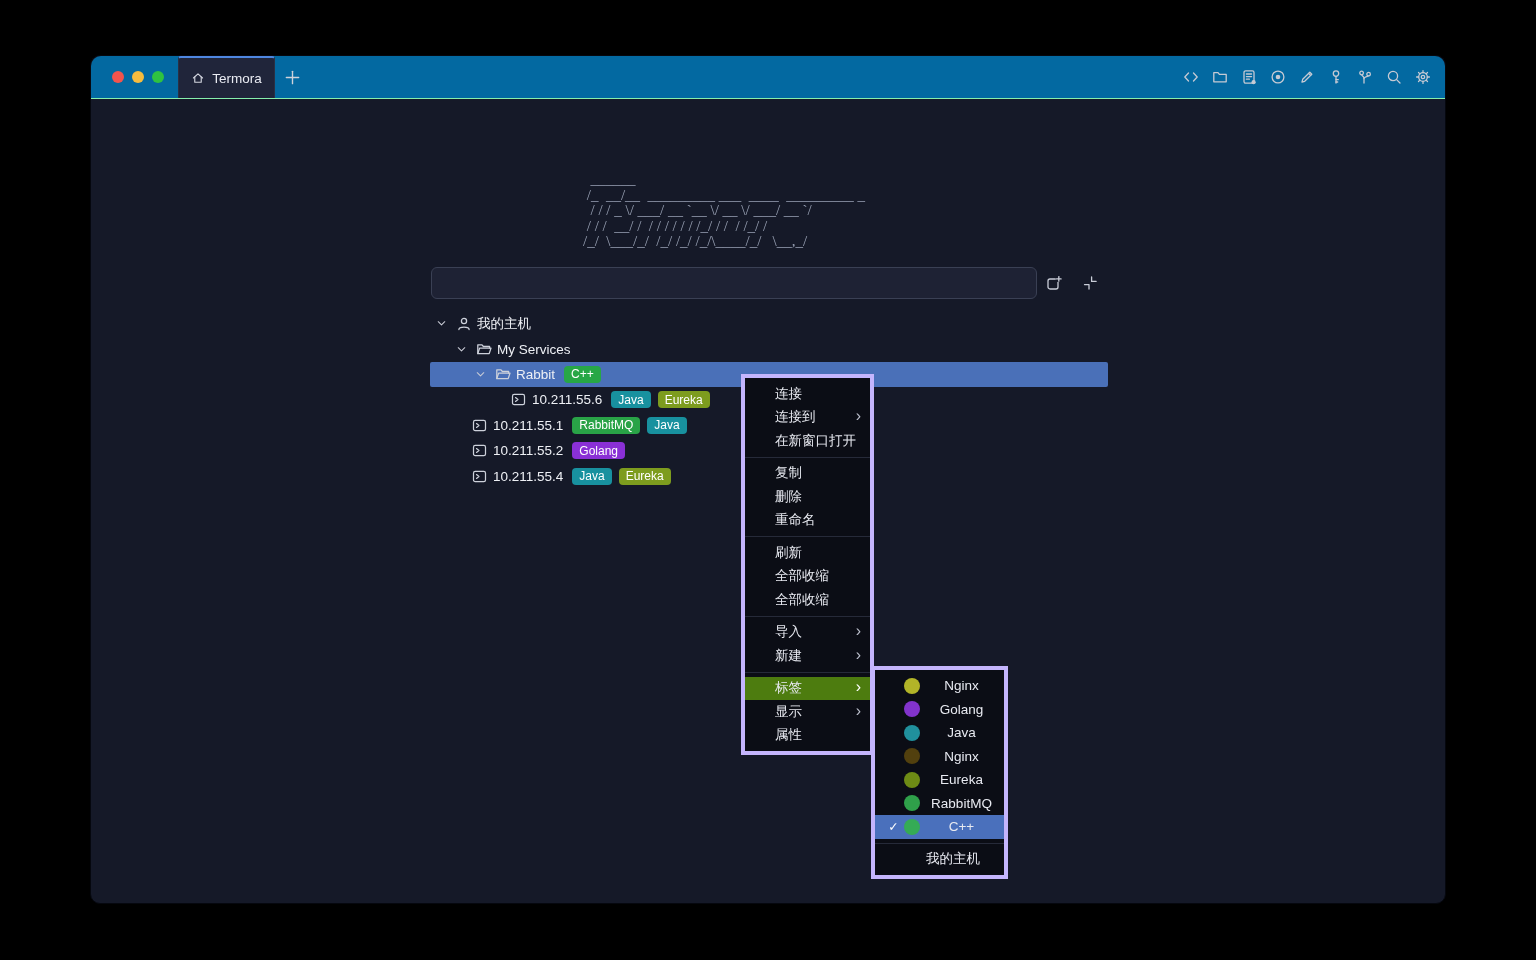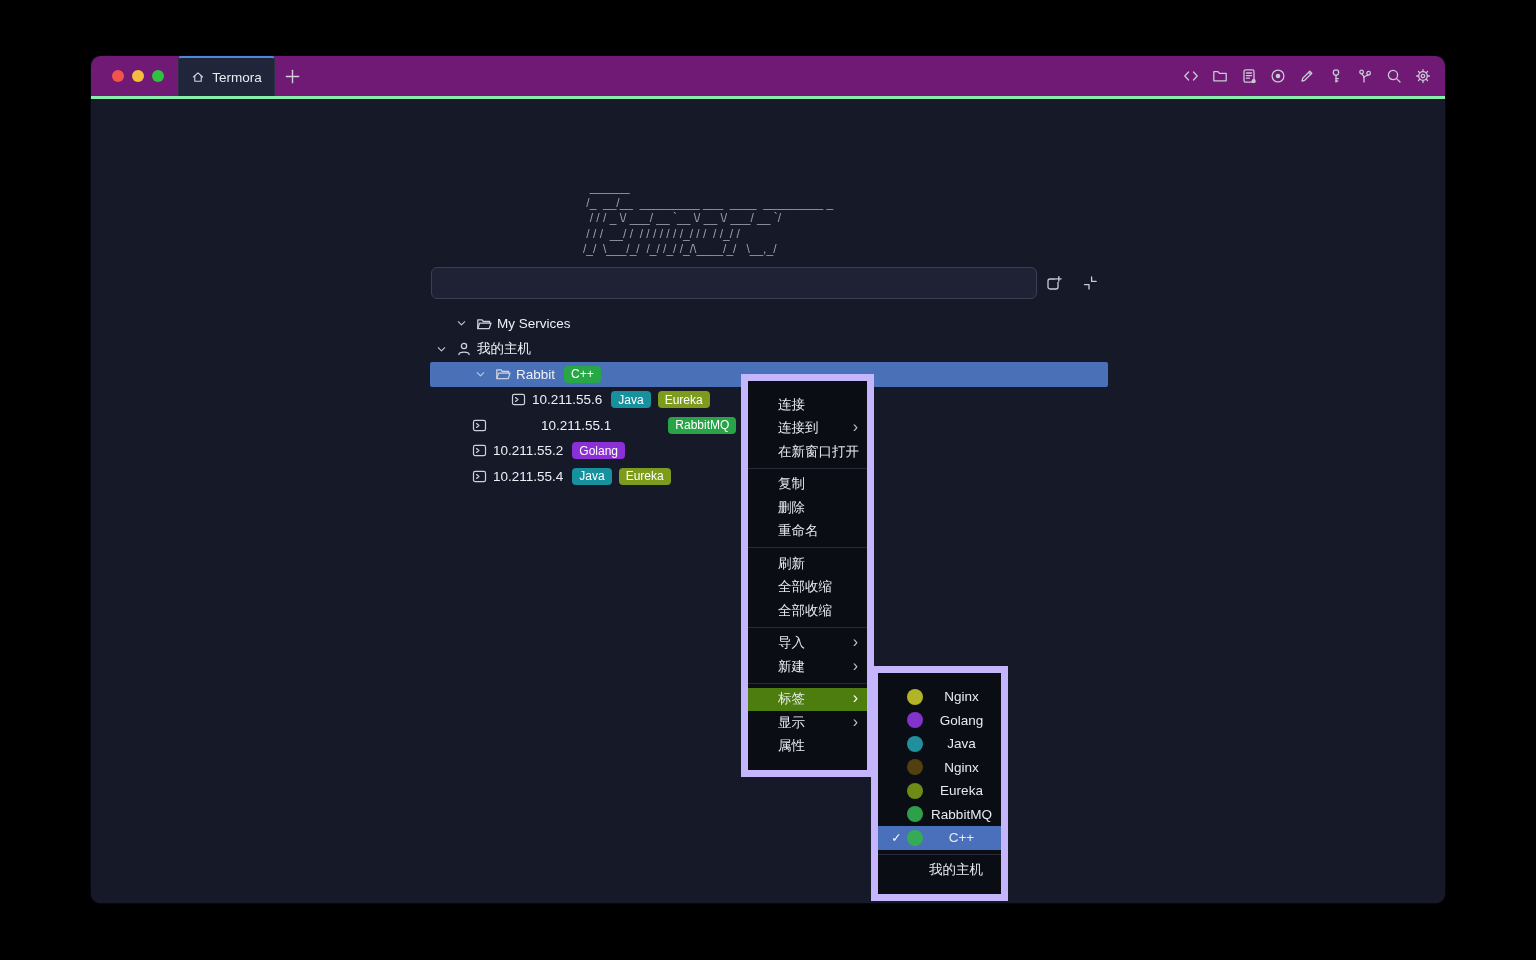--- a/index.html
+++ b/index.html
@@ -4,40 +4,40 @@
 <style>
   * { margin:0; padding:0; box-sizing:border-box; }
   html,body { width:1536px; height:960px; background:#000; overflow:hidden;
               font-family:"Liberation Sans","DejaVu Sans",sans-serif; }
 
   .window { position:absolute; left:90px; top:55px; width:1356px; height:849px;
             background:#151928; border-radius:10px; border:1px solid #05070e;
             box-shadow:0 25px 80px rgba(0,0,0,.95); overflow:visible; }
 
   
-  .titlebar { position:relative; height:43px; background:#701a75;
-              border-radius:10px 10px 0 0; border-bottom:3px solid #86efac;
+  .titlebar { position:relative; height:43px; background:#0369a1;
+              border-radius:10px 10px 0 0; border-bottom:1px solid #86efac;
               display:flex; align-items:stretch; }
   .traffic { display:flex; align-items:center; gap:8px; padding:0 14px 0 21px; }
   .tl { width:12px; height:12px; border-radius:50%; }
   .tab { position:relative; width:97px; display:flex; align-items:center; justify-content:center;
          gap:7px; background:#20253a; border-left:1px solid #2b3044; border-right:1px solid #2b3044;
          border-top:2px solid #4e86e0; border-radius:3px 3px 0 0; color:#e9ebf2; font-size:13.5px; }
   .tab .ticon { display:flex; color:#d2d5de; }
   .newtab { width:34px; display:flex; align-items:center; justify-content:center;
             color:#cfd2da; cursor:pointer; }
   .tb-spacer { flex:1; }
   .toolbar { display:flex; align-items:center; gap:12px; padding-right:14px; color:#c6cad4; }
   .tbicon { display:flex; align-items:center; justify-content:center; width:17px; height:17px; cursor:pointer; }
   svg { display:block; }
 
   
-  .ascii { position:absolute; left:492px; top:124px; color:#99a1b4;
-           font-family:Liberation Sans, sans-serif;
-           font-size:12px; line-height:15.6px; white-space:pre; }
+  .ascii { position:absolute; left:492px; top:116px; color:#99a1b4;
+           font-family:Liberation Serif, serif;
+           font-size:15px; line-height:15.6px; white-space:pre; }
 
   
   .search-input { position:absolute; left:340px; top:211px; width:606px; height:32px;
                   background:#1e2234; border:1px solid #3a4054; border-radius:6px;
                   color:#e8eaf0; font-size:13px; padding:0 10px; outline:none; }
   .sr-btn { position:absolute; top:214px; width:26px; height:26px; background:transparent;
             border:none; color:#c9cdd8; display:flex; align-items:center; justify-content:center; cursor:pointer; }
   .sr-add { left:950px; } .sr-collapse { left:986px; }
 
   
@@ -45,22 +45,22 @@
   .tree-row { height:25.4px; display:flex; align-items:center; color:#eef0f5;
               font-size:13.5px; cursor:default; }
   .tree-row.selected { background:#4a70b8; border-radius:2px; }
   .tr-chevron { width:14px; margin-right:7px; display:flex; color:#c9ccd6; flex:none; }
   .tr-icon { width:16px; margin-right:5px; display:flex; color:#cdd1db; flex:none; }
   .tr-label { margin-right:9px; white-space:nowrap; }
   .badge { height:17px; display:inline-flex; align-items:center; padding:0 7px;
            border-radius:4px; color:#fff; font-size:12px; margin-right:7px; white-space:nowrap; }
 
   
-  .menu { position:absolute; background:#0b0d15; border:7px solid #c4b5fd;
-          padding:12px 0; color:#e8eaf1; font-size:13.5px; z-index:20; }
+  .menu { position:absolute; background:#0b0d15; border:4px solid #c4b5fd;
+          padding:4px 0; color:#e8eaf1; font-size:13.5px; z-index:20; }
   .ctx { left:650px; top:318px; width:133px; }
   .sub { left:780px; top:610px; width:137px;text-align:center; }
   .menu-item { height:23.5px; display:flex; align-items:center; padding:0 9px 0 30px; cursor:pointer; }
   .menu-item .mi-label { flex:1; white-space:nowrap; }
   .menu-item .mi-arrow { color:#b9bdc9; font-size:16px; line-height:1; margin-top:-2px; }
   .menu-item.hl { background:#4d7c0f; }
   .menu-item.hl .mi-arrow { color:#fff; }
   .menu-sep { border-top:1px solid #262a39; margin:4px 0; }
   .sub .menu-item { padding:0 9px 0 8px; }
   .sub .menu-item.hl { background:#4a70bc; }
@@ -177,48 +177,48 @@
       </svg>
     </button>
   <button class="sr-btn sr-collapse" id="collapse-icon">
       <svg width="16" height="16" viewBox="0 0 16 16" fill="none" stroke="currentColor" stroke-width="1.3" stroke-linecap="round" stroke-linejoin="round">
         <polyline points="2.5 9.6 7 9.6 7 14.1"></polyline>
         <polyline points="9.6 1.9 9.6 6.4 14.1 6.4"></polyline>
       </svg>
     </button>
 
   <div class="tree" id="tree">
+      <div class="tree-row" style="padding-left: 5px;">
+        <span class="tr-chevron">
+          <svg width="13" height="13" viewBox="0 0 16 16" fill="none" stroke="currentColor" stroke-width="1.3" stroke-linecap="round" stroke-linejoin="round">
+            <polyline points="4 5.8 8 9.8 12 5.8"></polyline>
+          </svg>
+        </span>
+        <span class="tr-icon">
+          <svg width="16" height="16" viewBox="0 0 16 16" fill="none" stroke="currentColor" stroke-width="1.3" stroke-linecap="round" stroke-linejoin="round">
+            <circle cx="8" cy="5" r="2.6"></circle>
+            <path d="M2.9 13.6 C2.9 10.4 13.1 10.4 13.1 13.6"></path>
+          </svg>
+        </span>
+        <span class="tr-label">我的主机</span>
+      </div>
       <div class="tree-row" style="padding-left: 25px;">
         <span class="tr-chevron">
           <svg width="13" height="13" viewBox="0 0 16 16" fill="none" stroke="currentColor" stroke-width="1.3" stroke-linecap="round" stroke-linejoin="round">
             <polyline points="4 5.8 8 9.8 12 5.8"></polyline>
           </svg>
         </span>
         <span class="tr-icon">
           <svg width="16" height="16" viewBox="0 0 16 16" fill="none" stroke="currentColor" stroke-width="1.3" stroke-linecap="round" stroke-linejoin="round">
             <path d="M1.8 12.6 V3.8 H6 L7.4 5.5 H13.6 V7.1"></path>
             <path d="M1.8 12.6 L3.6 7.1 H15 L13.2 12.6 Z"></path>
           </svg>
         </span>
         <span class="tr-label">My Services</span>
       </div>
-      <div class="tree-row" style="padding-left: 5px;">
-        <span class="tr-chevron">
-          <svg width="13" height="13" viewBox="0 0 16 16" fill="none" stroke="currentColor" stroke-width="1.3" stroke-linecap="round" stroke-linejoin="round">
-            <polyline points="4 5.8 8 9.8 12 5.8"></polyline>
-          </svg>
-        </span>
-        <span class="tr-icon">
-          <svg width="16" height="16" viewBox="0 0 16 16" fill="none" stroke="currentColor" stroke-width="1.3" stroke-linecap="round" stroke-linejoin="round">
-            <circle cx="8" cy="5" r="2.6"></circle>
-            <path d="M2.9 13.6 C2.9 10.4 13.1 10.4 13.1 13.6"></path>
-          </svg>
-        </span>
-        <span class="tr-label">我的主机</span>
-      </div>
       <div class="tree-row selected" style="padding-left: 44px;">
         <span class="tr-chevron">
           <svg width="13" height="13" viewBox="0 0 16 16" fill="none" stroke="currentColor" stroke-width="1.3" stroke-linecap="round" stroke-linejoin="round">
             <polyline points="4 5.8 8 9.8 12 5.8"></polyline>
           </svg>
         </span>
         <span class="tr-icon">
           <svg width="16" height="16" viewBox="0 0 16 16" fill="none" stroke="currentColor" stroke-width="1.3" stroke-linecap="round" stroke-linejoin="round">
             <path d="M1.8 12.6 V3.8 H6 L7.4 5.5 H13.6 V7.1"></path>
             <path d="M1.8 12.6 L3.6 7.1 H15 L13.2 12.6 Z"></path>
@@ -231,21 +231,21 @@
         <span class="tr-icon">
           <svg width="15" height="15" viewBox="0 0 16 16" fill="none" stroke="currentColor" stroke-width="1.3" stroke-linecap="round" stroke-linejoin="round">
             <rect x="1.6" y="2.6" width="12.8" height="10.8" rx="1.8"></rect>
             <polyline points="4.8 5.9 7.4 8 4.8 10.1"></polyline>
           </svg>
         </span>
         <span class="tr-label">10.211.55.6</span>
         <span class="badge" style="background: rgb(24, 145, 159);">Java</span>
         <span class="badge" style="background: rgb(125, 156, 30);">Eureka</span>
       </div>
-      <div class="tree-row" style="padding-left: 42px; gap: 48px;">
+      <div class="tree-row" style="padding-left: 42px;">
         <span class="tr-icon">
           <svg width="15" height="15" viewBox="0 0 16 16" fill="none" stroke="currentColor" stroke-width="1.3" stroke-linecap="round" stroke-linejoin="round">
             <rect x="1.6" y="2.6" width="12.8" height="10.8" rx="1.8"></rect>
             <polyline points="4.8 5.9 7.4 8 4.8 10.1"></polyline>
           </svg>
         </span>
         <span class="tr-label">10.211.55.1</span>
         <span class="badge" style="background: rgb(41, 163, 71);">RabbitMQ</span>
         <span class="badge" style="background: rgb(24, 145, 159);">Java</span>
       </div>

